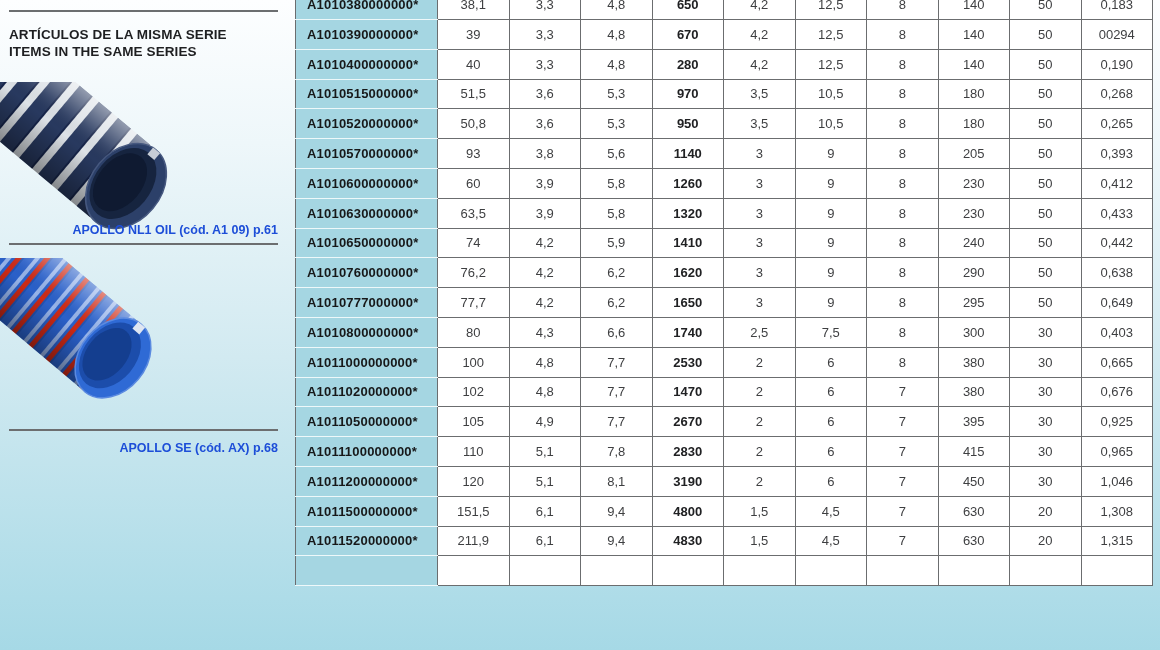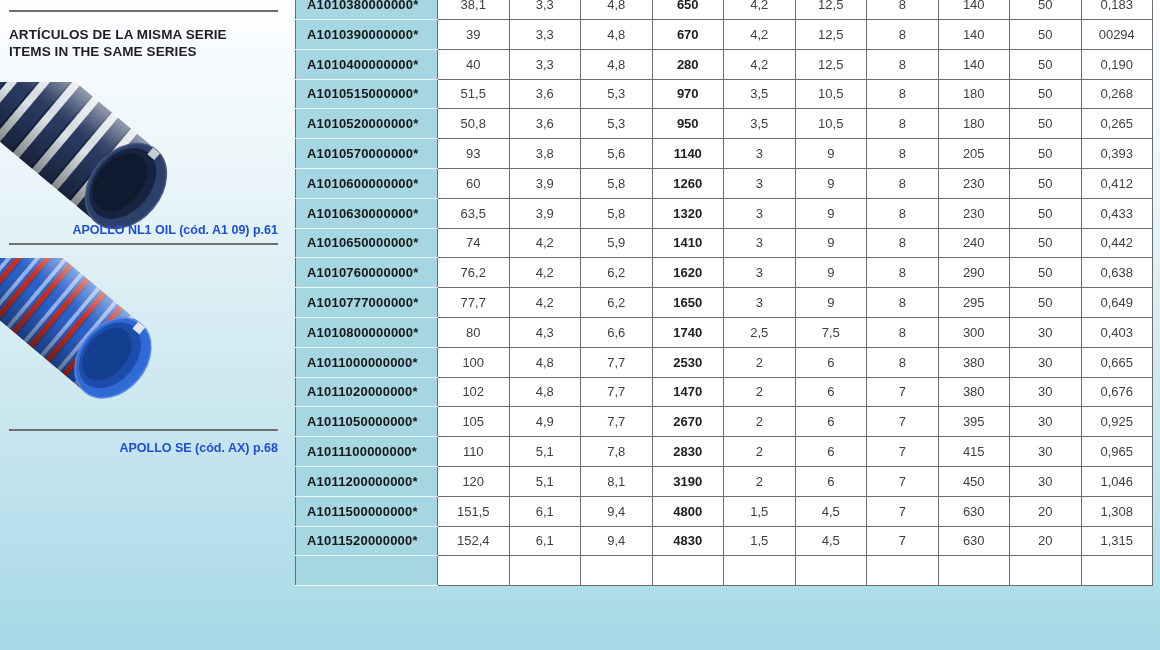--- a/index.html
+++ b/index.html
@@ -391,21 +391,21 @@
           <td class="bold">4800</td>
           <td class="">1,5</td>
           <td class="">4,5</td>
           <td class="">7</td>
           <td class="">630</td>
           <td class="">20</td>
           <td class="">1,308</td>
         </tr>
         <tr>
           <td class="code">A1011520000000*</td>
-          <td class="">152,4</td>
+          <td class="">211,9</td>
           <td class="">6,1</td>
           <td class="">9,4</td>
           <td class="bold">4830</td>
           <td class="">1,5</td>
           <td class="">4,5</td>
           <td class="">7</td>
           <td class="">630</td>
           <td class="">20</td>
           <td class="">1,315</td>
         </tr>

